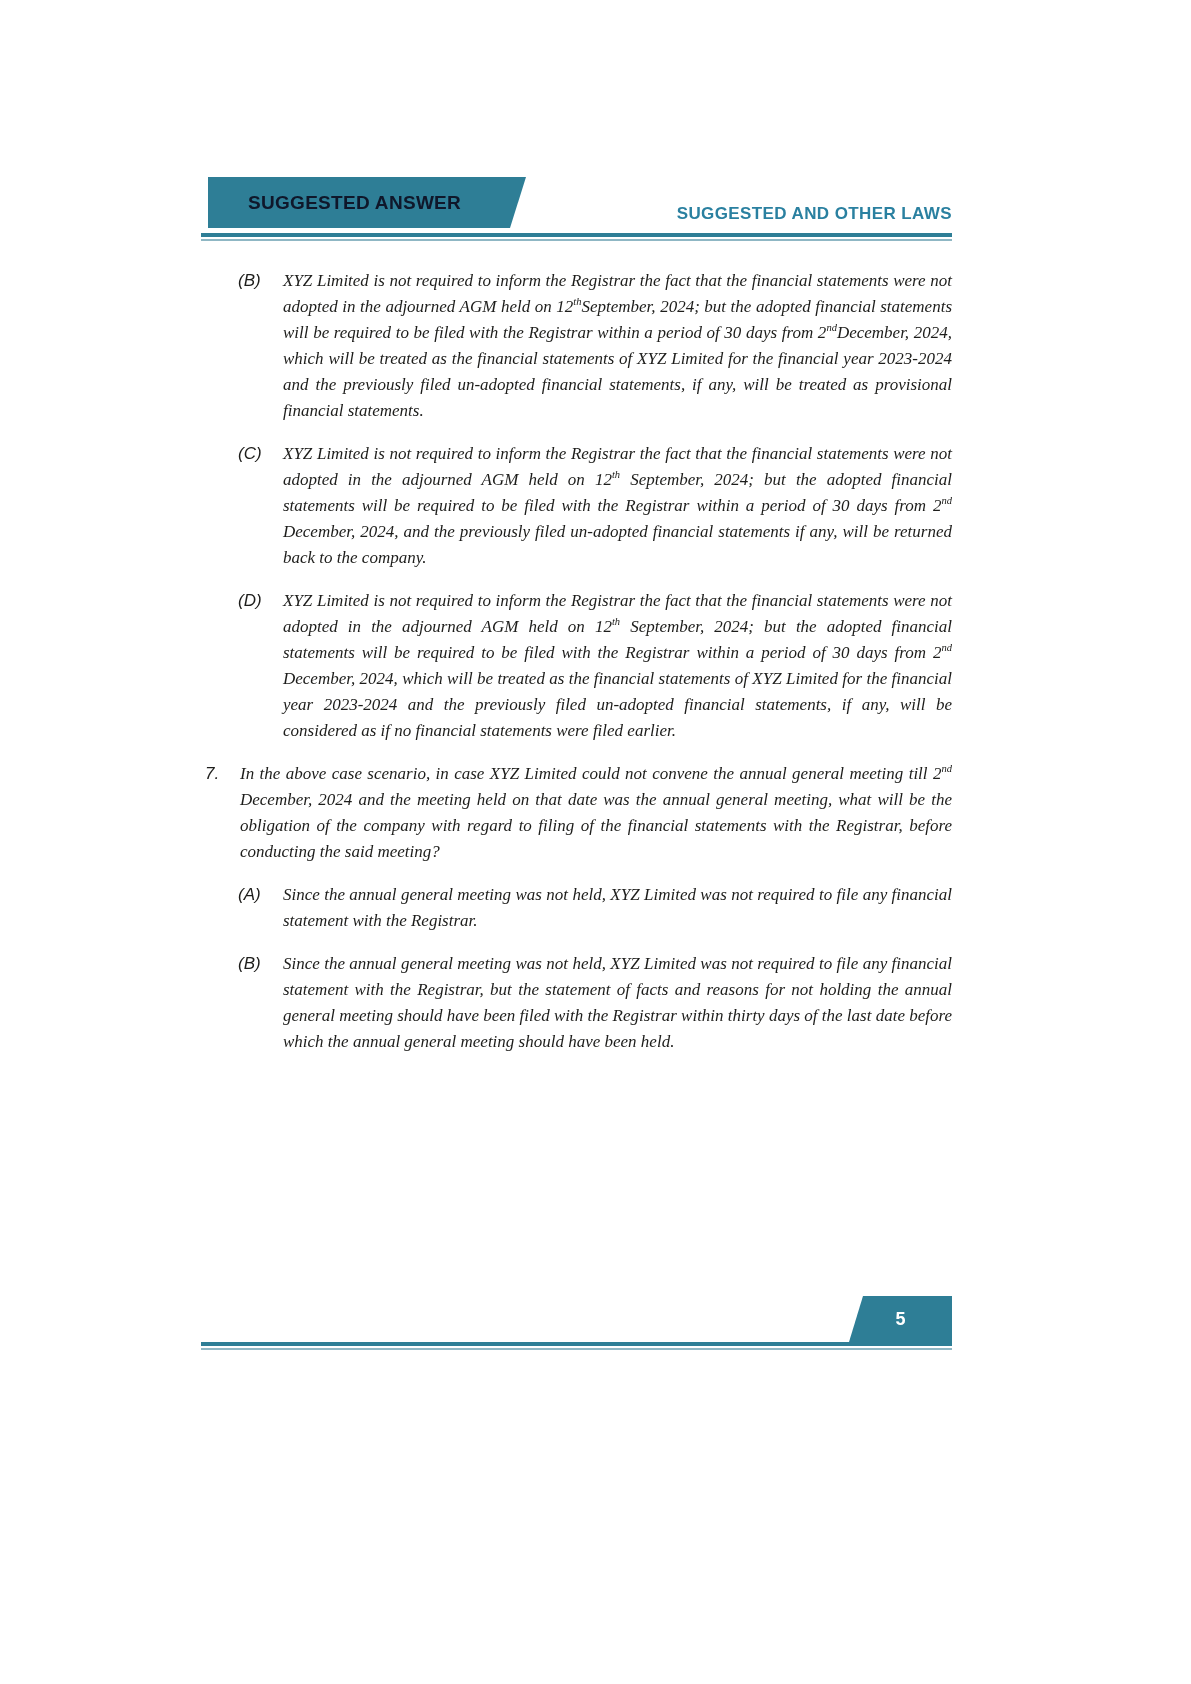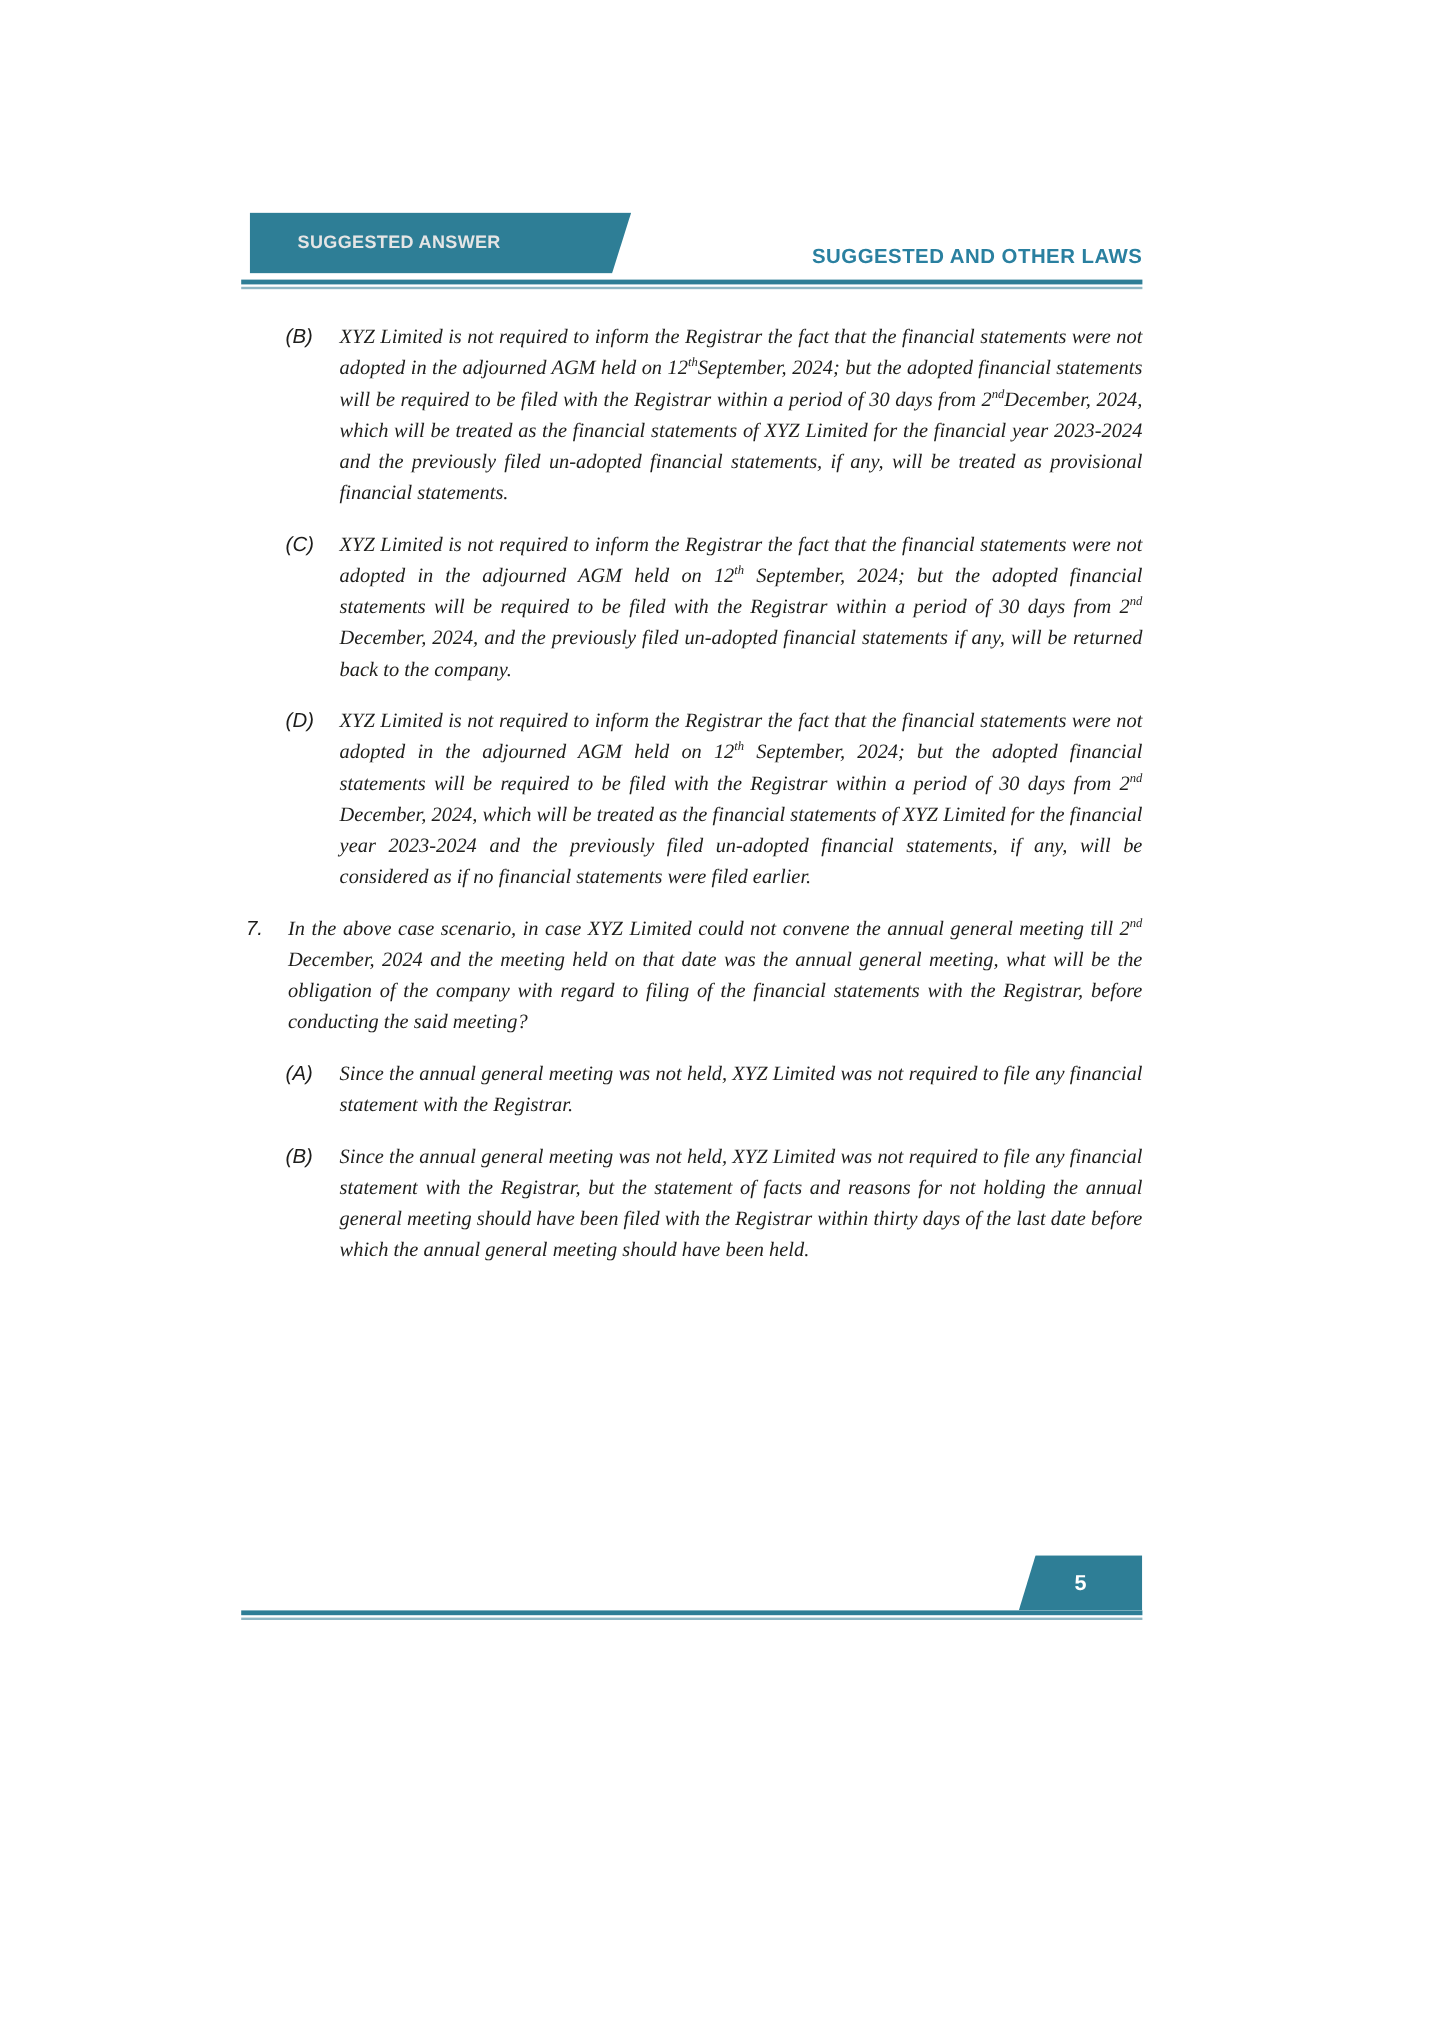--- a/index.html
+++ b/index.html
@@ -24,23 +24,23 @@
     width: 318px;
     height: 51px;
     background: #2e7e96;
     clip-path: polygon(0 0, 100% 0, calc(100% - 16px) 100%, 0 100%);
     display: flex;
     align-items: center;
     box-sizing: border-box;
     padding-left: 40px;
   }
   .header-banner .banner-text {
-    color: #e5e5e5;
+    color: #0f172a;
     font-weight: bold;
-    font-size: 15px;
+    font-size: 19px;
     letter-spacing: 0.3px;
   }
   .doc-title {
     position: absolute;
     top: 204px;
     right: 239px;
     color: #2a80a0;
     font-weight: bold;
     font-size: 17px;
     letter-spacing: 0.4px;

